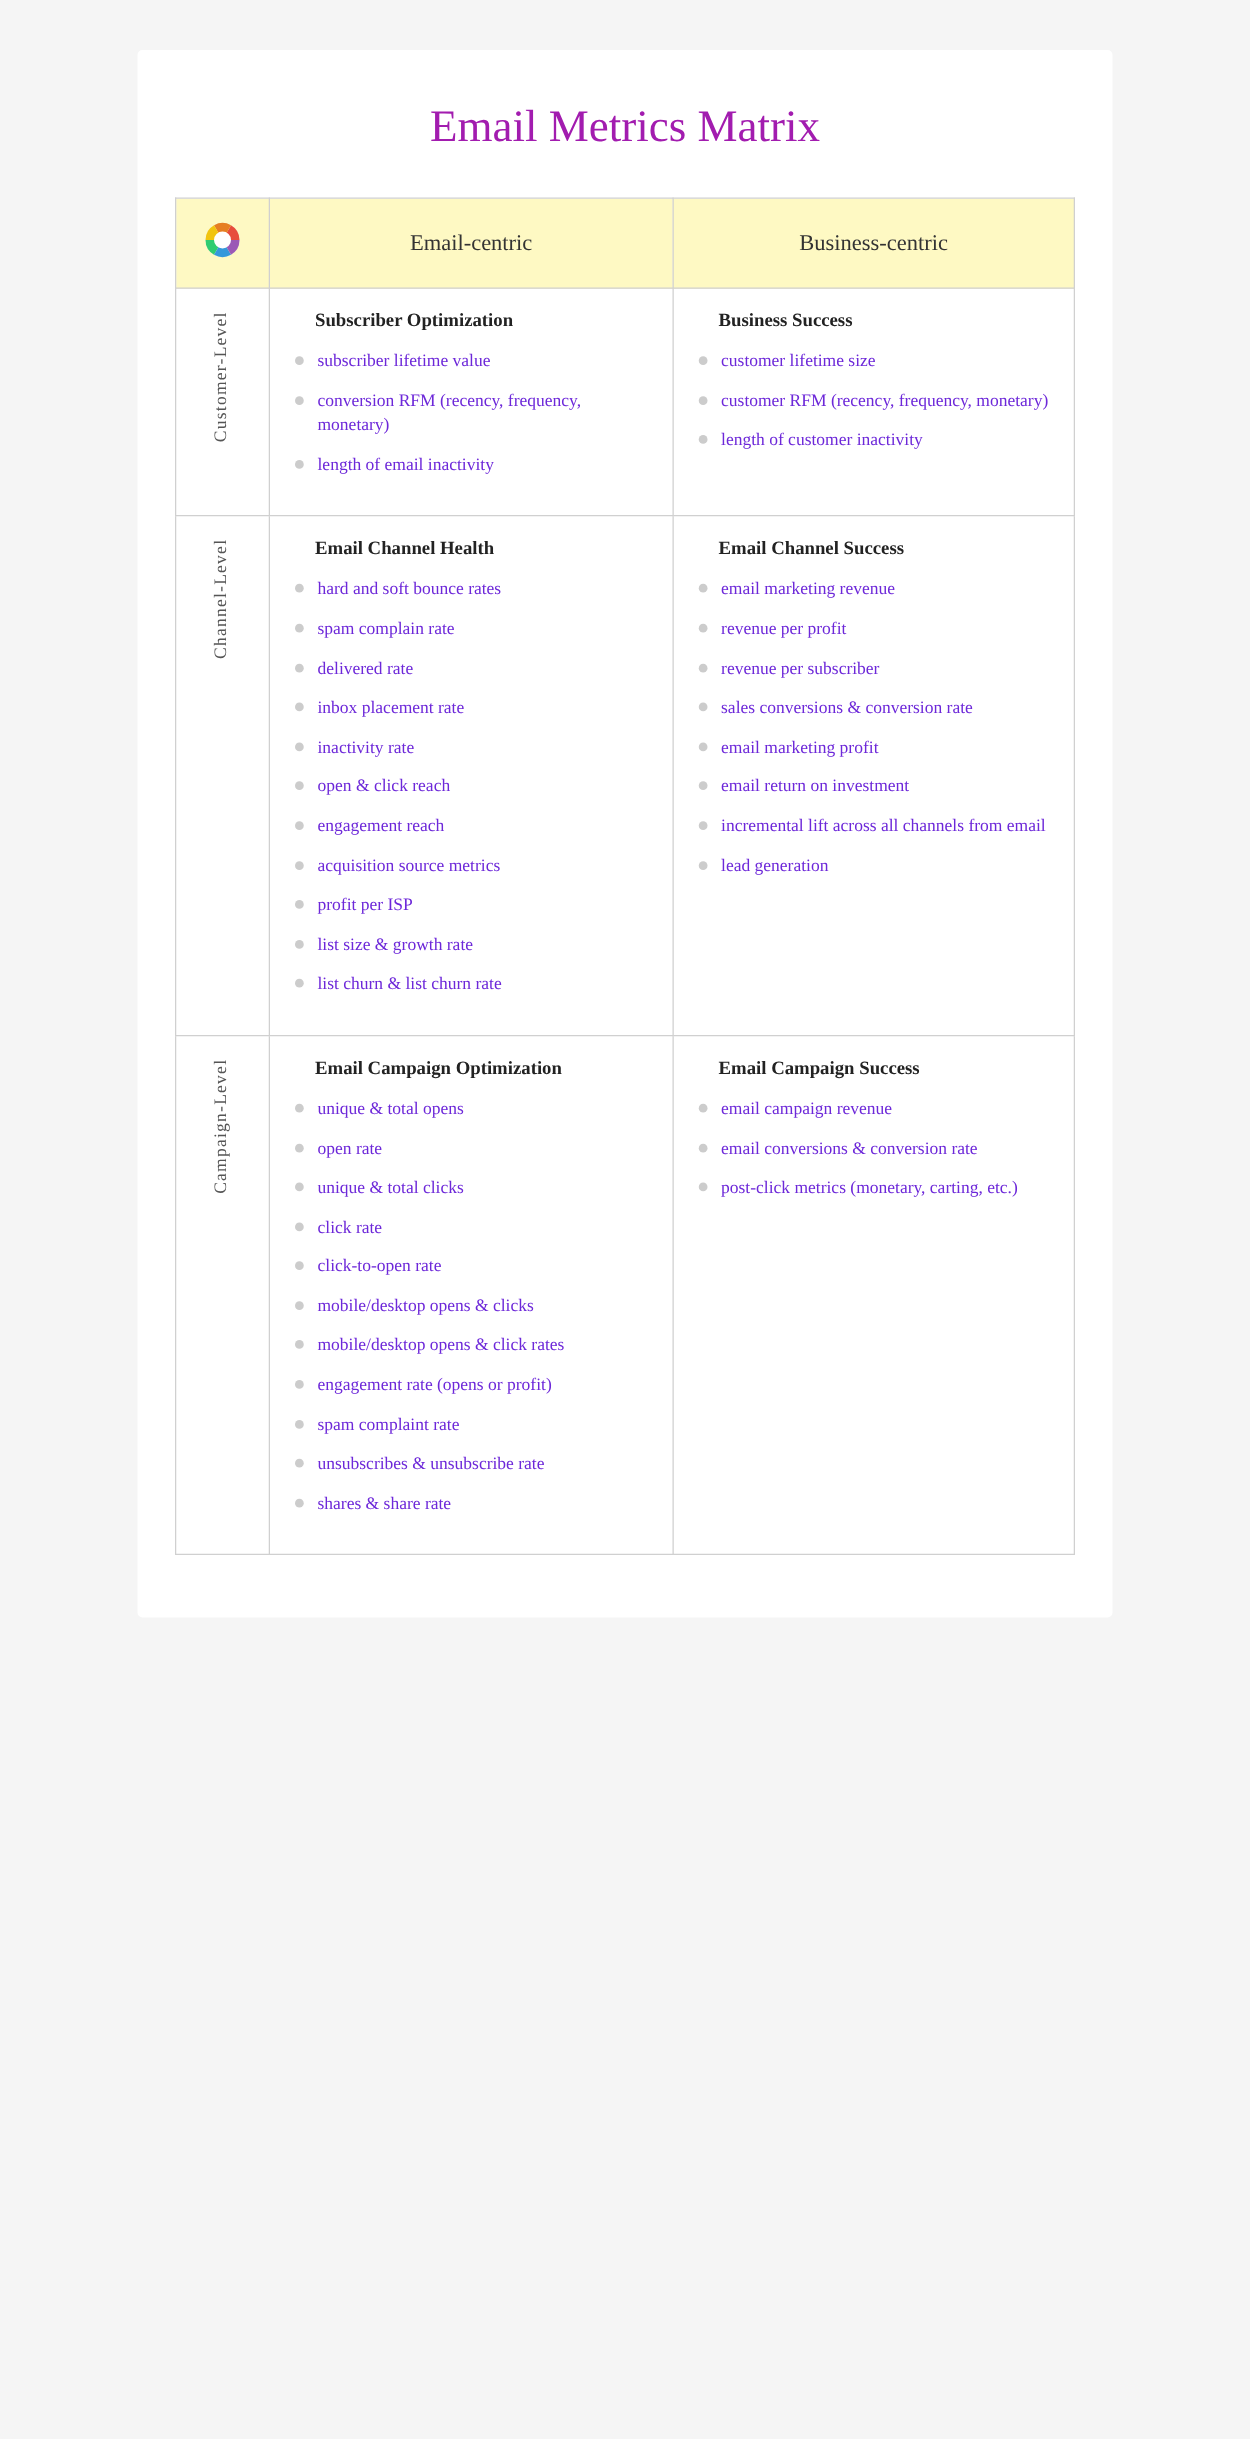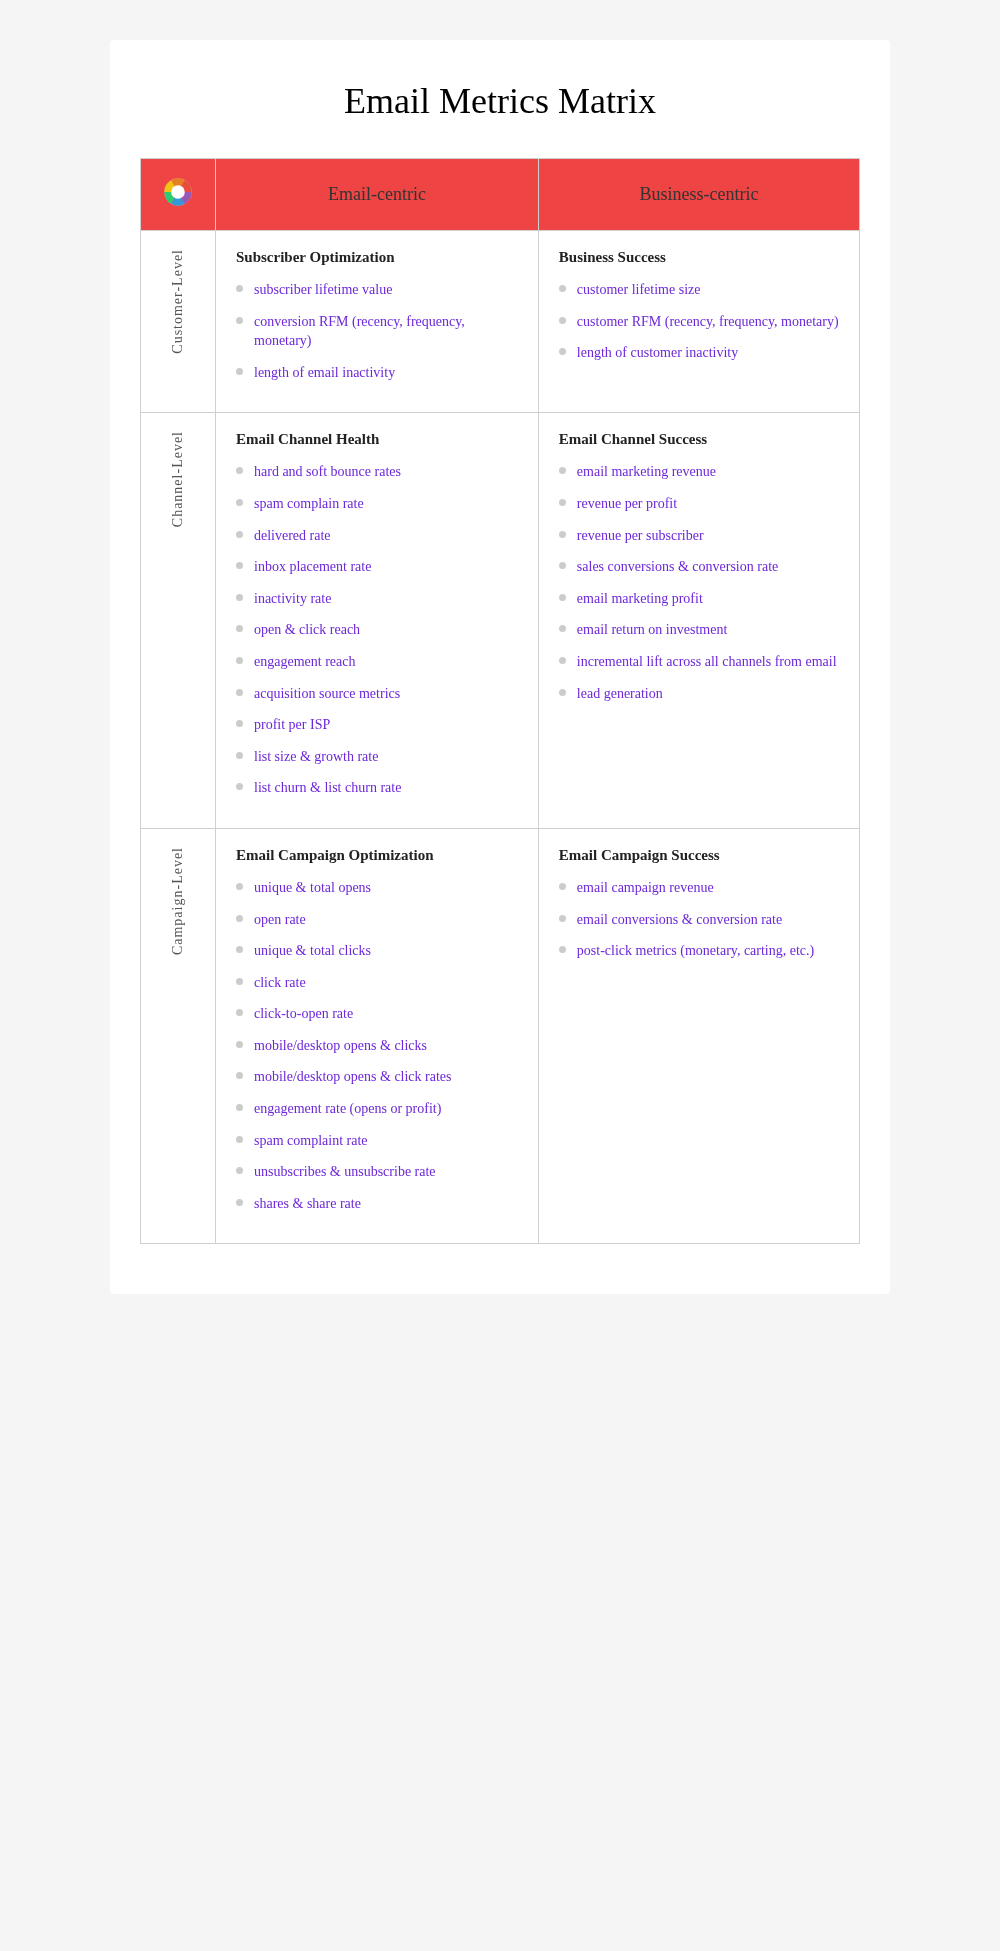--- a/index.html
+++ b/index.html
@@ -13,42 +13,42 @@
     .page-container {
       background: #fff;
       width: 780px;
       padding: 40px 30px 50px;
       border-radius: 4px;
     }
     .page-title {
       text-align: center;
       font-size: 36px;
       font-weight: 400;
-      color: #000000;
+      color: #a21caf;
       margin-bottom: 36px;
       font-family: Georgia, serif;
     }
     .matrix-table {
       width: 100%;
       border-collapse: collapse;
       border: 1px solid #d0d0d0;
     }
     .matrix-table td, .matrix-table th {
       border: 1px solid #d0d0d0;
       vertical-align: top;
       padding: 18px 20px;
     }
     
     .header-row th {
       text-align: center;
       font-size: 18px;
       font-weight: 400;
       color: #333;
       padding: 16px 20px;
-      background: #ef4444;
+      background: #fef9c3;
       vertical-align: middle;
     }
     .header-icon-cell {
       width: 60px;
       text-align: center;
       vertical-align: middle;
       background: #fff;
     }
     
     .row-label-cell {
@@ -70,20 +70,21 @@
     .content-cell {
       width: 340px;
       padding: 22px 24px;
     }
     .section-title {
       font-weight: bold;
       font-size: 15px;
       color: #222;
       margin-bottom: 14px;
       font-family: Georgia, serif;
+      margin-left: 16px;
     }
     .metric-list {
       list-style: none;
       padding: 0;
     }
     .metric-list li {
       font-size: 14px;
       color: #6d28d9;
       margin-bottom: 12px;
       padding-left: 18px;

